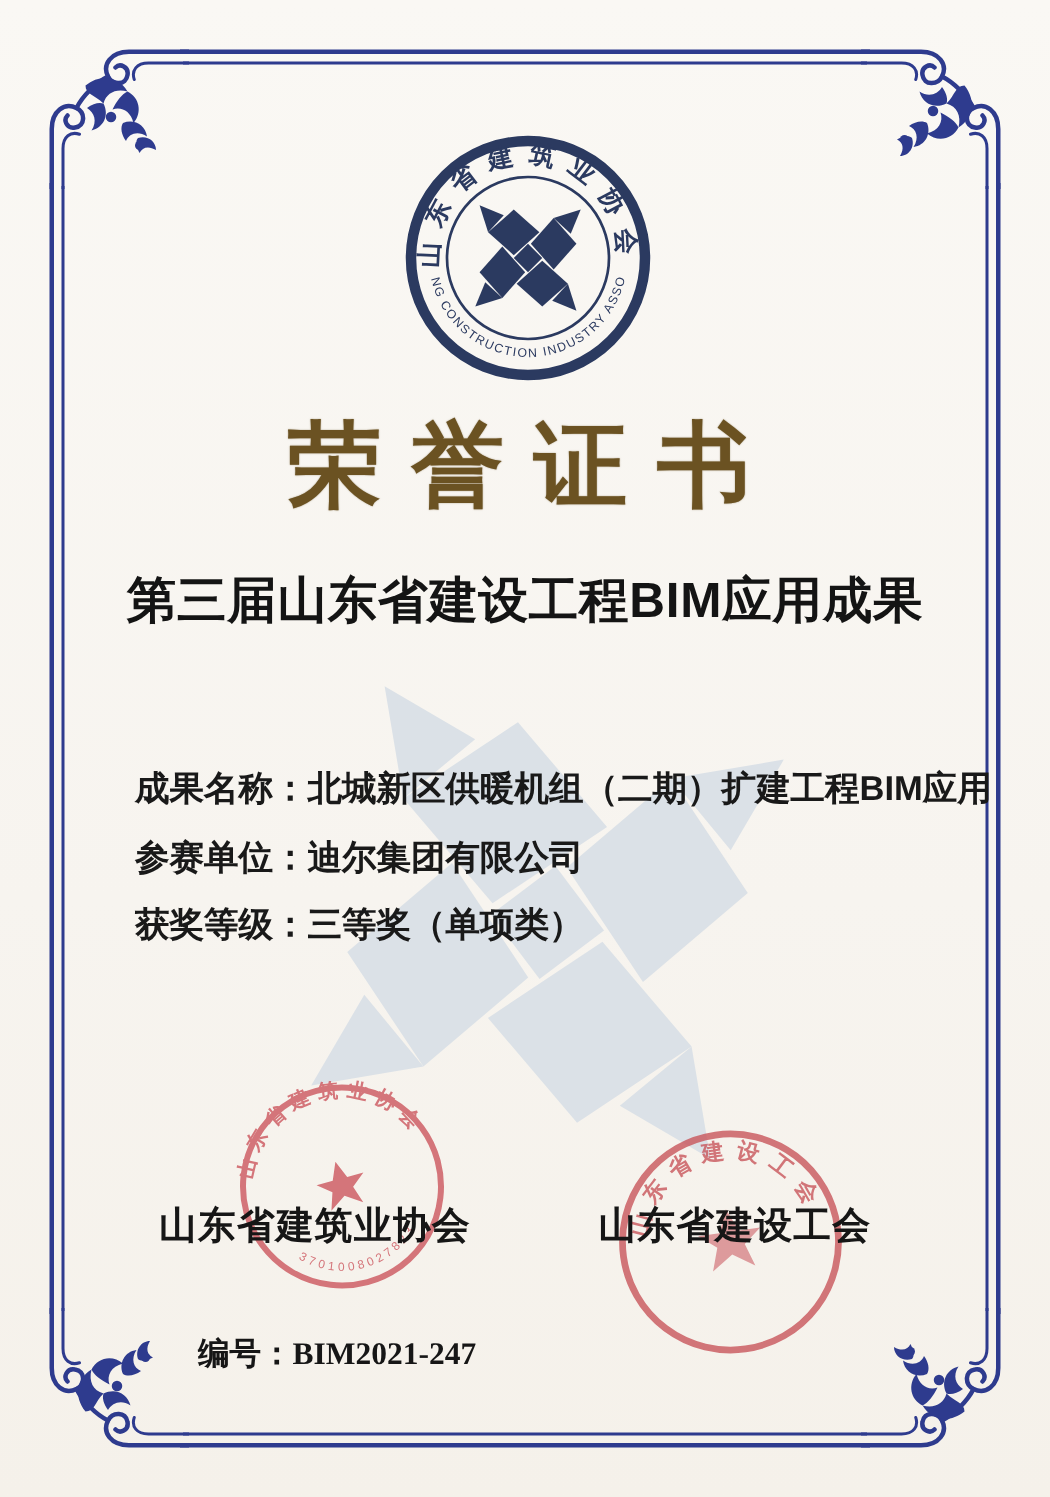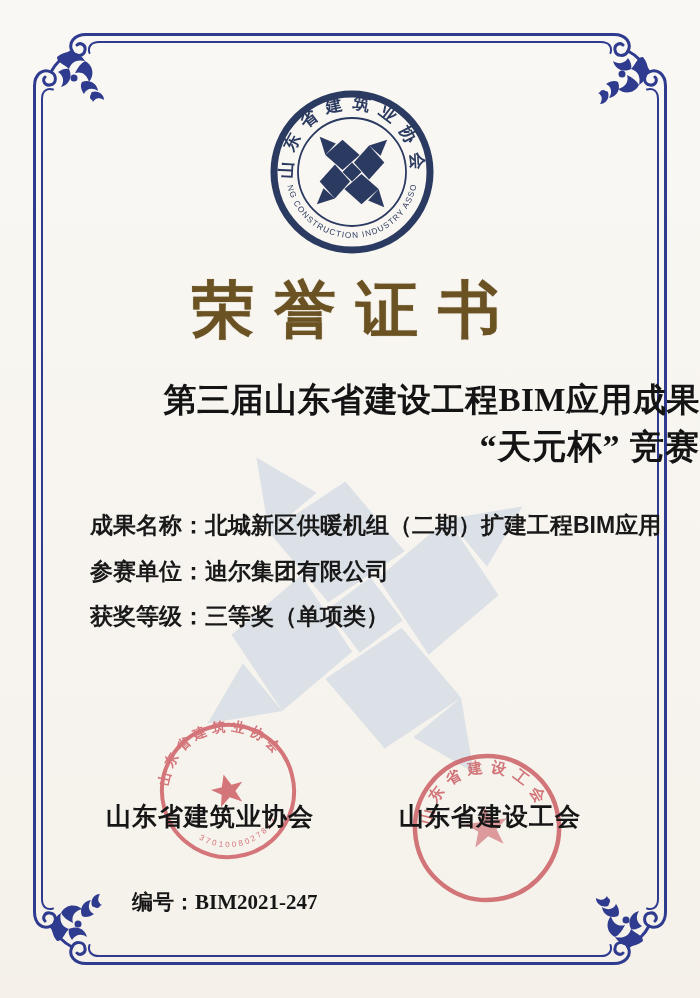--- a/index.html
+++ b/index.html
@@ -27,22 +27,22 @@
   .arc-en{font-size:8.2px;letter-spacing:1.1px;font-family:"Liberation Sans",sans-serif;}
   
   .watermark{position:absolute;left:195px;top:445px;width:340px;height:340px;color:#dbe1e7;transform:rotate(8deg);}
   
   .title{
     position:absolute;left:0;right:0;top:268px;text-align:center;
     font-family:"Liberation Serif","DejaVu Serif",serif;font-weight:bold;
     font-size:62px;letter-spacing:20px;padding-left:12px;color:#6b5222;
     text-shadow:0 0 1px rgba(90,66,20,.6);
   }
-  .sub{position:absolute;left:0;right:0;text-align:right;color:#141414;
-    font-family:Liberation Serif, serif;font-weight:bold;}
+  .sub{position:absolute;left:0;right:0;text-align:center;color:#141414;
+    font-family:Liberation Sans, sans-serif;font-weight:bold;}
   .sub1{top:378px;font-size:33px;letter-spacing:.5px;}
   .sub2{top:424px;font-size:34px;letter-spacing:1px;}
   .fields{position:absolute;left:90px;top:503px;width:540px;
     font-family:Liberation Sans, sans-serif;font-weight:bold;color:#191919;}
   .field{font-size:23px;line-height:45.5px;white-space:nowrap;}
   .issuer{position:absolute;text-align:center;font-family:"Liberation Serif","DejaVu Serif",serif;
     font-weight:bold;color:#161616;white-space:nowrap;}
   .issuer-left{left:90px;width:240px;top:800px;font-size:25px;letter-spacing:1px;}
   .issuer-right{left:385px;width:210px;top:800px;font-size:25px;letter-spacing:1px;}
   .issue-date{left:373px;width:210px;top:837px;font-size:24px;letter-spacing:3px;}
@@ -182,21 +182,20 @@
     <text class="arc-en">
       <textPath href="#la-bot" startOffset="50%" text-anchor="middle">SHANDONG CONSTRUCTION INDUSTRY ASSOCIATION</textPath>
     </text>
     <g color="#2b3a60">
       <use href="#mark-shape" transform="translate(85,85) scale(0.95)"></use>
     </g>
   </svg>
 
   <div class="title z-text">荣誉证书</div>
   <div class="sub sub1 z-text">第三届山东省建设工程BIM应用成果</div>
-  <div class="sub sub2 z-text">“天元杯” 竞赛</div>
 
   <div class="fields z-text">
     <div class="field">
       <span>成果名称：</span><span>北城新区供暖机组（二期）扩建工程BIM应用</span>
     </div>
     <div class="field">
       <span>参赛单位：</span><span>迪尔集团有限公司</span>
     </div>
     <div class="field">
       <span>获奖等级：</span><span>三等奖（单项类）</span>

